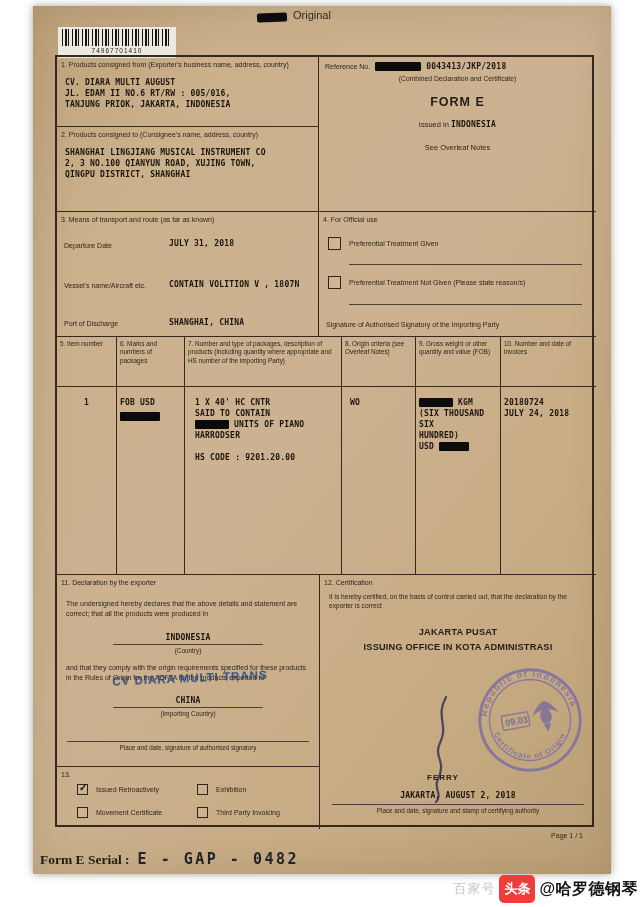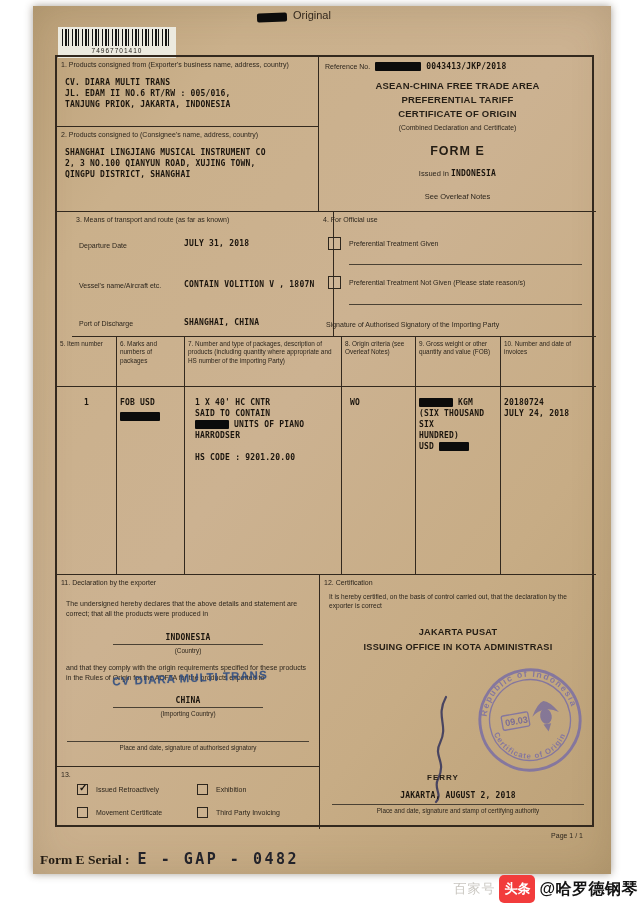--- a/index.html
+++ b/index.html
@@ -44,21 +44,21 @@
   .refline .lbl { padding:0; }
   .title-line { font-weight:bold; font-size:9.5px; color:#261f16; letter-spacing:.2px; line-height:14px; }
   .subtitle { font-size:6.8px; color:#2d261d; margin-top:3px; }
   .form-name { font-weight:bold; font-size:12.5px; letter-spacing:1px; color:#241d14; margin-top:13px; }
   .issued { margin-top:10px; font-size:7.5px; color:#2d261d; }
   .issued .typed { font-size:8px; }
   .overleaf { margin-top:13px; font-size:7.5px; color:#2d261d; }
   .title-block { margin-top:7px; }
 
   
-  #box3 { left:15px; top:155px; width:262px; height:125px; }
+  #box3 { left:0; top:155px; width:262px; height:125px; }
   .b3row { position:absolute; }
 
   
   #box4 { left:262px; top:155px; width:277px; height:125px; }
   .cb { display:inline-block; width:13px; height:13px; border:1.5px solid #2d261d; background:rgba(255,255,255,.06); }
   .cb-sm { width:11px; height:11px; position:relative; }
   .cb-sm .tick { position:absolute; left:1px; top:-3px; font-size:10px; font-weight:bold; color:#17130e; }
   .b4opt { position:absolute; display:flex; gap:8px; align-items:flex-start; }
   .b4opt .lbl { padding:2px 0 0 0; }
   .hline { position:absolute; border-top:1px solid #4a4134; }
@@ -129,36 +129,31 @@
     <div class="barcode">
       <div class="bars"></div>
       <div class="barcode-number">74967701410</div>
     </div>
 
     <div class="form">
 
       <div id="box1" class="box br bb">
         <div class="lbl">1.  Products consigned from (Exporter's business name, address, country)</div>
         <div class="addr-block">
-          <div class="typed">CV. DIARA MULTI TRANS</div>
+          <div class="typed">CV. DIARA MULTI AUGUST</div>
           <div class="typed">JL. EDAM II NO.6 RT/RW : 005/016,</div>
           <div class="typed">TANJUNG PRIOK, JAKARTA, INDONESIA</div>
         </div>
       </div>
 
       <div id="boxref" class="box bb">
         <div class="refline">
           <span class="lbl">Reference No.</span>
           <span class="redact w46"></span>
           <span class="typed">0043413/JKP/2018</span>
-        </div>
-        <div class="title-block">
-          <div class="title-line">ASEAN-CHINA FREE TRADE AREA</div>
-          <div class="title-line">PREFERENTIAL TARIFF</div>
-          <div class="title-line">CERTIFICATE OF ORIGIN</div>
         </div>
         <div class="subtitle">(Combined Declaration and Certificate)</div>
         <div class="form-name">FORM E</div>
         <div class="issued">
           <span>Issued in</span>
           <span class="typed">INDONESIA</span>
         </div>
         <div class="overleaf">See Overleaf Notes</div>
       </div>
 

